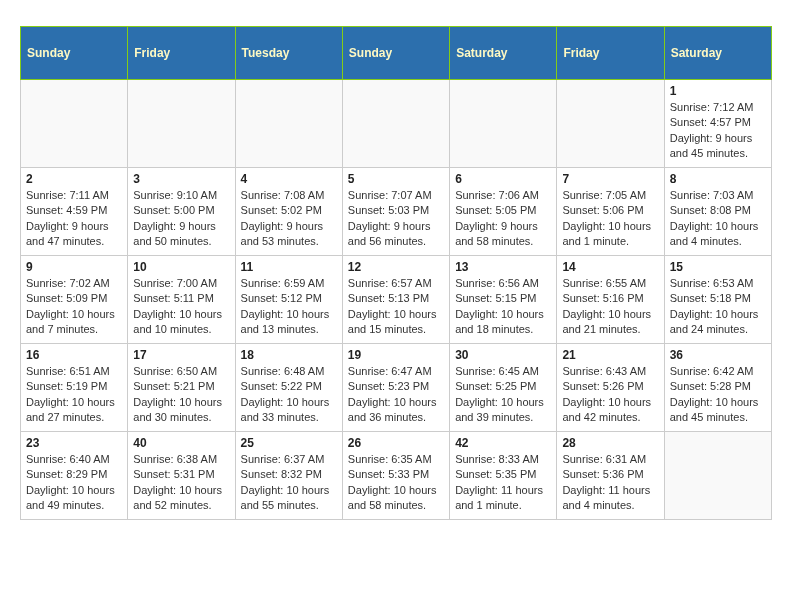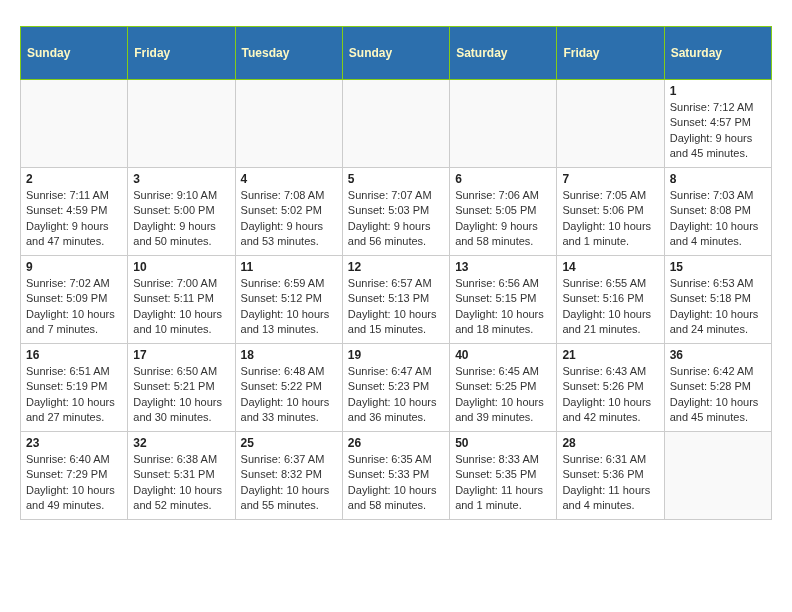--- a/index.html
+++ b/index.html
@@ -232,21 +232,21 @@
 Sunset: 5:22 PM
 Daylight: 10 hours and 33 minutes.</div>
           </td>
           <td>
             <span class="day-num">19</span>
             <div class="day-info">Sunrise: 6:47 AM
 Sunset: 5:23 PM
 Daylight: 10 hours and 36 minutes.</div>
           </td>
           <td>
-            <span class="day-num">40</span>
+            <span class="day-num">30</span>
             <div class="day-info">Sunrise: 6:45 AM
 Sunset: 5:25 PM
 Daylight: 10 hours and 39 minutes.</div>
           </td>
           <td>
             <span class="day-num">21</span>
             <div class="day-info">Sunrise: 6:43 AM
 Sunset: 5:26 PM
 Daylight: 10 hours and 42 minutes.</div>
           </td>
@@ -254,43 +254,43 @@
             <span class="day-num">36</span>
             <div class="day-info">Sunrise: 6:42 AM
 Sunset: 5:28 PM
 Daylight: 10 hours and 45 minutes.</div>
           </td>
         </tr>
         <tr>
           <td>
             <span class="day-num">23</span>
             <div class="day-info">Sunrise: 6:40 AM
-Sunset: 7:29 PM
+Sunset: 8:29 PM
 Daylight: 10 hours and 49 minutes.</div>
           </td>
           <td>
-            <span class="day-num">32</span>
+            <span class="day-num">40</span>
             <div class="day-info">Sunrise: 6:38 AM
 Sunset: 5:31 PM
 Daylight: 10 hours and 52 minutes.</div>
           </td>
           <td>
             <span class="day-num">25</span>
             <div class="day-info">Sunrise: 6:37 AM
 Sunset: 8:32 PM
 Daylight: 10 hours and 55 minutes.</div>
           </td>
           <td>
             <span class="day-num">26</span>
             <div class="day-info">Sunrise: 6:35 AM
 Sunset: 5:33 PM
 Daylight: 10 hours and 58 minutes.</div>
           </td>
           <td>
-            <span class="day-num">50</span>
+            <span class="day-num">42</span>
             <div class="day-info">Sunrise: 8:33 AM
 Sunset: 5:35 PM
 Daylight: 11 hours and 1 minute.</div>
           </td>
           <td>
             <span class="day-num">28</span>
             <div class="day-info">Sunrise: 6:31 AM
 Sunset: 5:36 PM
 Daylight: 11 hours and 4 minutes.</div>
           </td>

